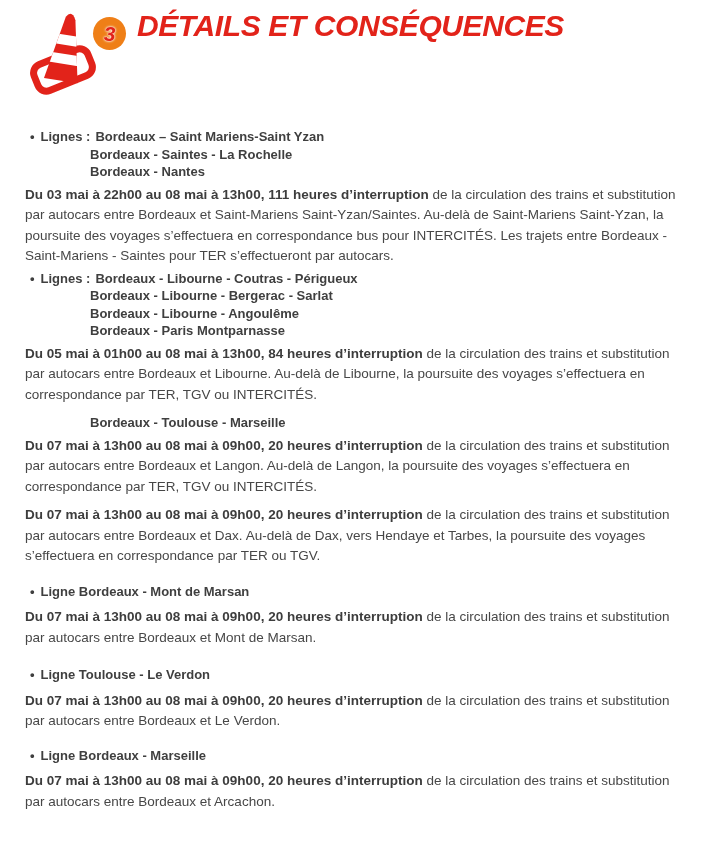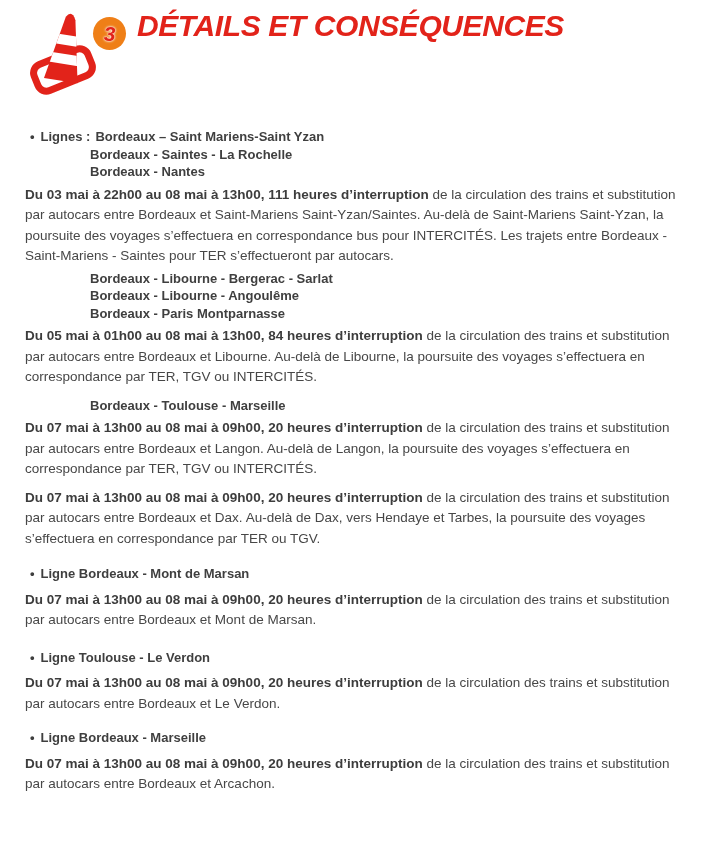--- a/index.html
+++ b/index.html
@@ -81,20 +81,21 @@
     <div>
       <div class="route-line"><span class="bullet">•</span><span class="route-label">Lignes :</span><span>Bordeaux – Saint Mariens-Saint Yzan</span></div>
       <div class="route-line indent">Bordeaux - Saintes - La Rochelle</div>
       <div class="route-line indent">Bordeaux - Nantes</div>
     </div>
     <p class="para"><strong>Du 03 mai à 22h00 au 08 mai à 13h00, 111 heures d’interruption</strong><span> de la circulation des trains et substitution par autocars entre Bordeaux et Saint-Mariens Saint-Yzan/Saintes. Au-delà de Saint-Mariens Saint-Yzan, la poursuite des voyages s’effectuera en correspondance bus pour INTERCITÉS. Les trajets entre Bordeaux - Saint-Mariens - Saintes pour TER s’effectueront par autocars.</span></p>
   </div>
 
   <div class="section mb-b">
     <div>
+      <div class="route-line"><span class="bullet">•</span><span class="route-label">Lignes :</span><span>Bordeaux - Libourne - Coutras - Périgueux</span></div>
       <div class="route-line indent">Bordeaux - Libourne - Bergerac - Sarlat</div>
       <div class="route-line indent">Bordeaux - Libourne - Angoulême</div>
       <div class="route-line indent">Bordeaux - Paris Montparnasse</div>
     </div>
     <p class="para"><strong>Du 05 mai à 01h00 au 08 mai à 13h00, 84 heures d’interruption</strong><span> de la circulation des trains et substitution par autocars entre Bordeaux et Libourne. Au-delà de Libourne, la poursuite des voyages s’effectuera en correspondance par TER, TGV ou INTERCITÉS.</span></p>
   </div>
 
   <div class="section mb-c">
     <div>
       <div class="route-line indent">Bordeaux - Toulouse - Marseille</div>

